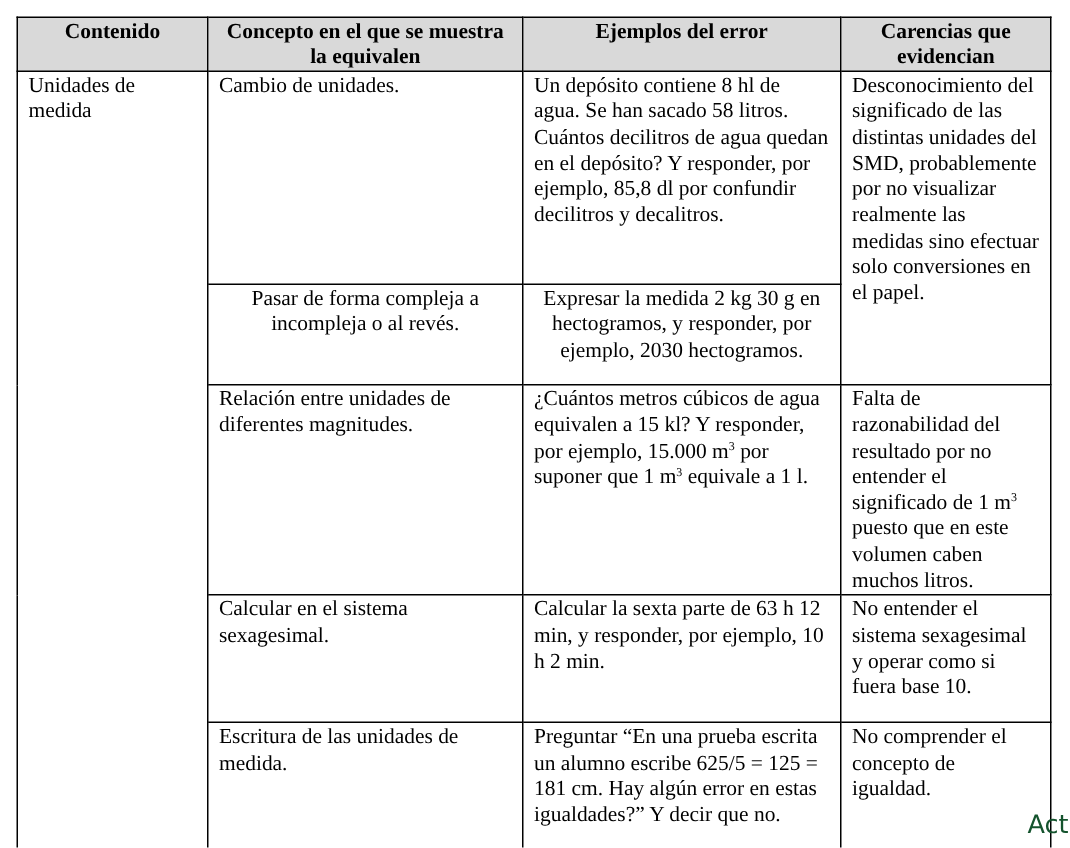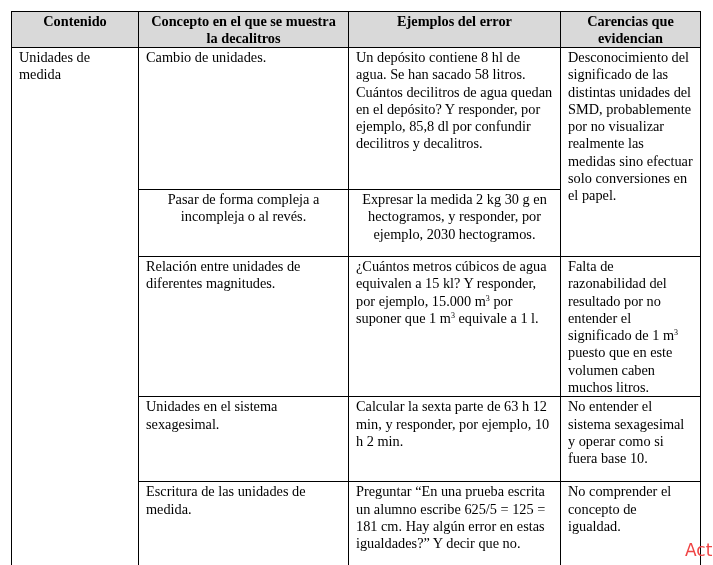--- a/index.html
+++ b/index.html
@@ -51,38 +51,38 @@
     tr.h-r4 { height: 85px; }
     tr.h-r5 { height: 90px; }
     table.doc tr.h-r5 td { border-bottom: 1.3px solid #000; }
     sup { font-size: 8px; line-height: 0; vertical-align: 5px; }
     .watermark {
       position: absolute;
       left: 685px;
       top: 540px;
       font-family: "DejaVu Sans", sans-serif;
       font-size: 17px;
-      color: #ef4444;
+      color: #14532d;
       letter-spacing: 0px;
     }
   </style>
 </head>
 <body>
 
 <table class="doc">
   <colgroup>
     <col class="c1">
       <col class="c2">
       <col class="c3">
       <col class="c4">
   </colgroup>
   <thead>
     <tr class="h-head">
       <th>Contenido</th>
-      <th>Concepto en el que se muestra la decalitros</th>
+      <th>Concepto en el que se muestra la equivalen</th>
       <th>Ejemplos del error</th>
       <th>Carencias que evidencian</th>
     </tr>
   </thead>
   <tbody>
     <tr class="h-r1">
       <td rowspan="5">Unidades de medida</td>
       <td>Cambio de unidades.</td>
       <td>Un depósito contiene 8 hl de agua. Se han sacado 58 litros. Cuántos decilitros de agua quedan en el depósito? Y responder, por ejemplo, 85,8 dl por confundir decilitros y decalitros.</td>
       <td rowspan="2">Desconocimiento del significado de las distintas unidades del SMD, probablemente por no visualizar realmente las medidas sino efectuar solo conversiones en el papel.</td>
@@ -90,21 +90,21 @@
     <tr class="h-r2">
       <td>Pasar de forma compleja a incompleja o al revés.</td>
       <td>Expresar la medida 2 kg 30 g en hectogramos, y responder, por ejemplo, 2030 hectogramos.</td>
     </tr>
     <tr class="h-r3">
       <td>Relación entre unidades de diferentes magnitudes.</td>
       <td><span>¿Cuántos metros cúbicos de agua equivalen a 15 kl? Y responder, por ejemplo, 15.000 m</span><sup>3</sup><span> por suponer que 1 m</span><sup>3</sup><span> equivale a 1 l.</span></td>
       <td><span>Falta de razonabilidad del resultado por no entender el significado de 1 m</span><sup>3</sup><span> puesto que en este volumen caben muchos litros.</span></td>
     </tr>
     <tr class="h-r4">
-      <td>Unidades en el sistema sexagesimal.</td>
+      <td>Calcular en el sistema sexagesimal.</td>
       <td>Calcular la sexta parte de 63 h 12 min, y responder, por ejemplo, 10 h 2 min.</td>
       <td>No entender el sistema sexagesimal y operar como si fuera base 10.</td>
     </tr>
     <tr class="h-r5">
       <td>Escritura de las unidades de medida.</td>
       <td>Preguntar “En una prueba escrita un alumno escribe 625/5 = 125 = 181 cm. Hay algún error en estas igualdades?” Y decir que no.</td>
       <td>No comprender el concepto de igualdad.</td>
     </tr>
   </tbody>
 </table>

